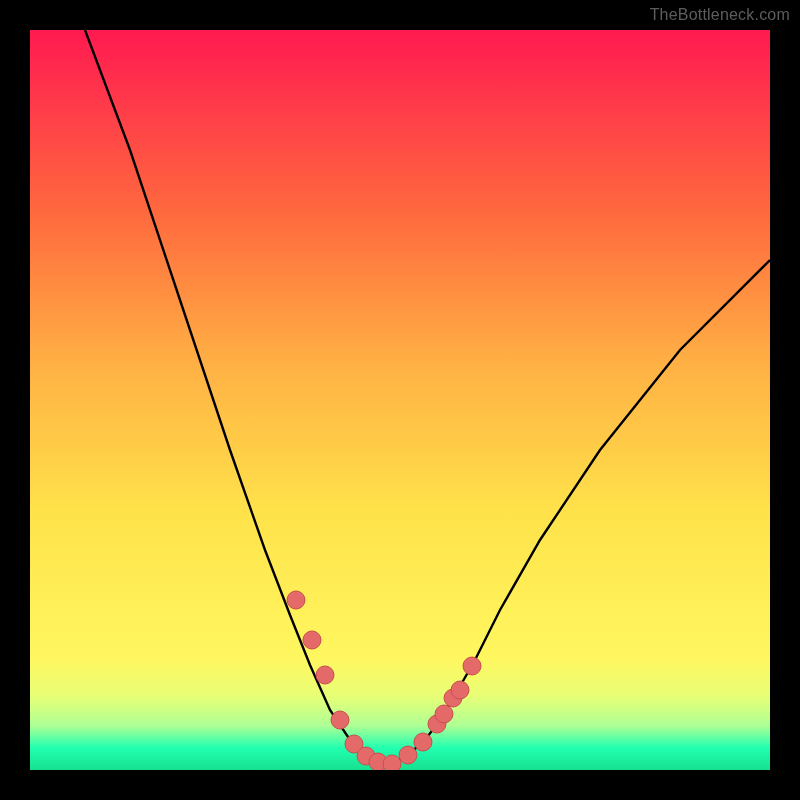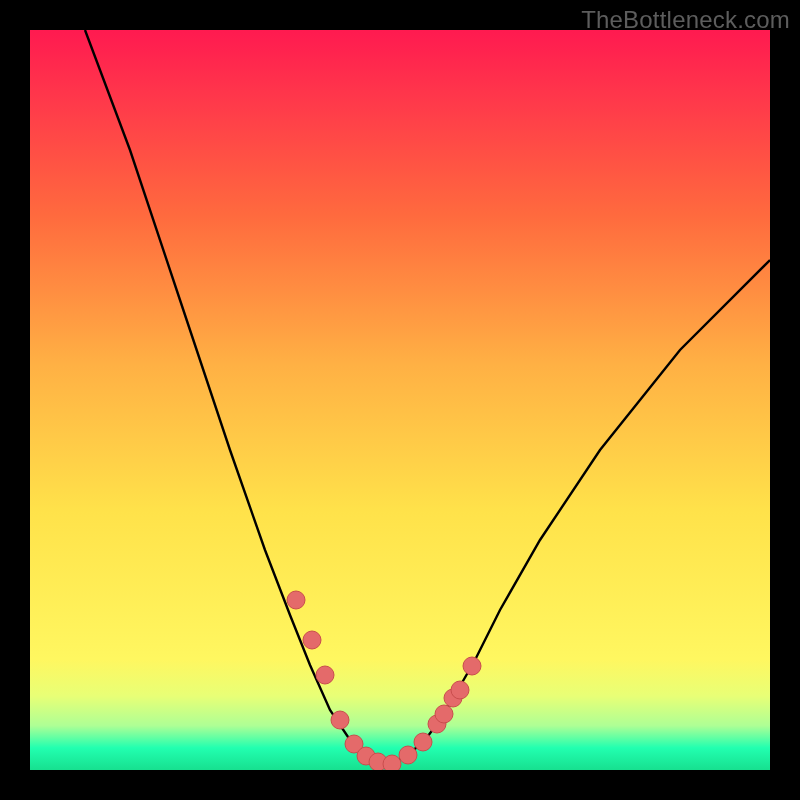--- a/index.html
+++ b/index.html
@@ -52,21 +52,21 @@
     left: 0;
     top: 0;
     width: 740px;
     height: 740px;
   }
   .watermark {
     position: absolute;
     top: 6px;
     right: 10px;
     color: #5d5d5d;
-    font-size: 24px;
+    font-size: 16px;
     font-weight: 500;
     letter-spacing: 0.2px;
   }
 </style>
 </head>
 <body>
 
 <div class="frame">
 
   <div class="plot">

